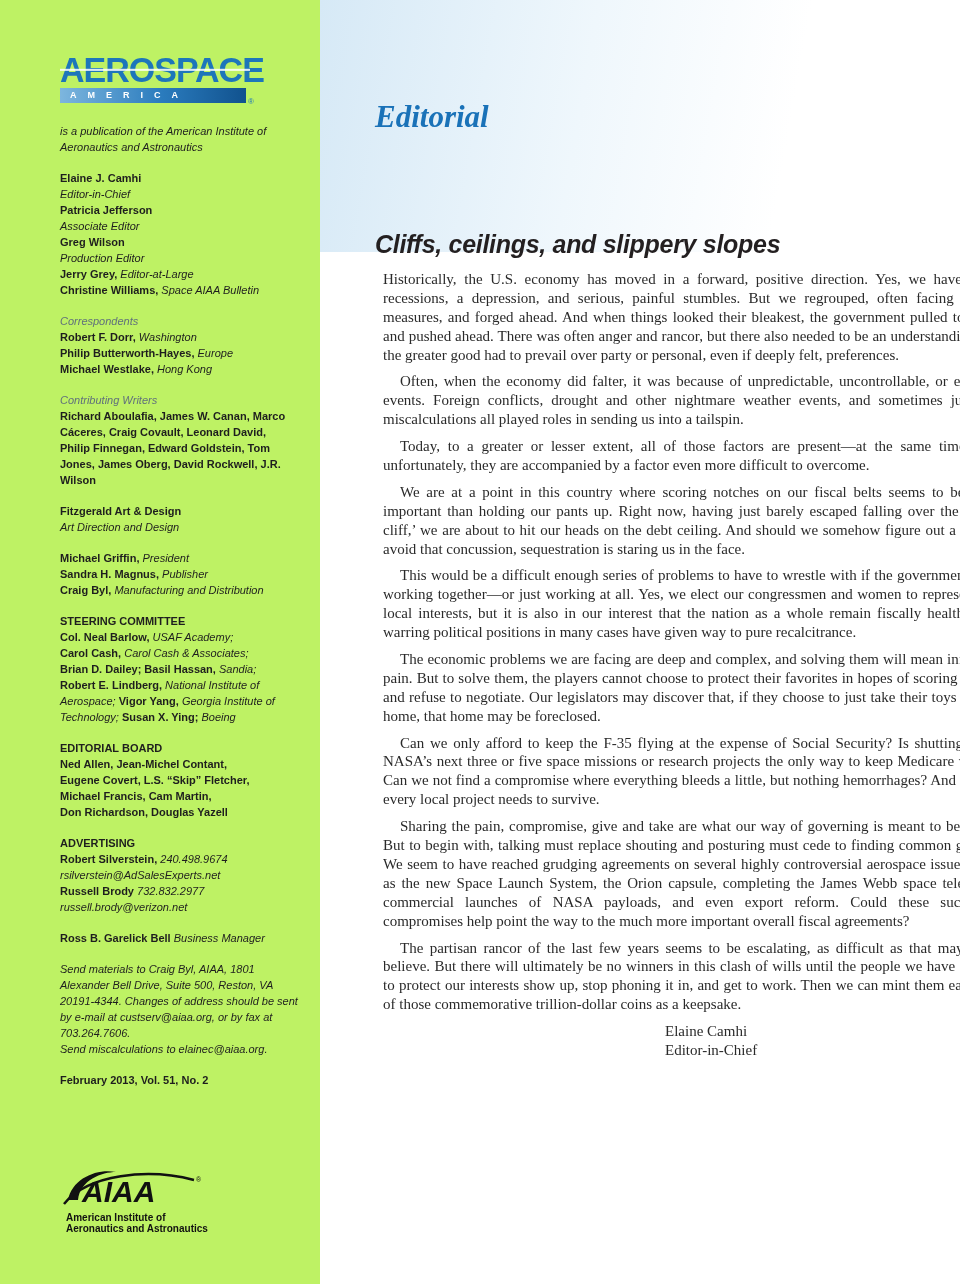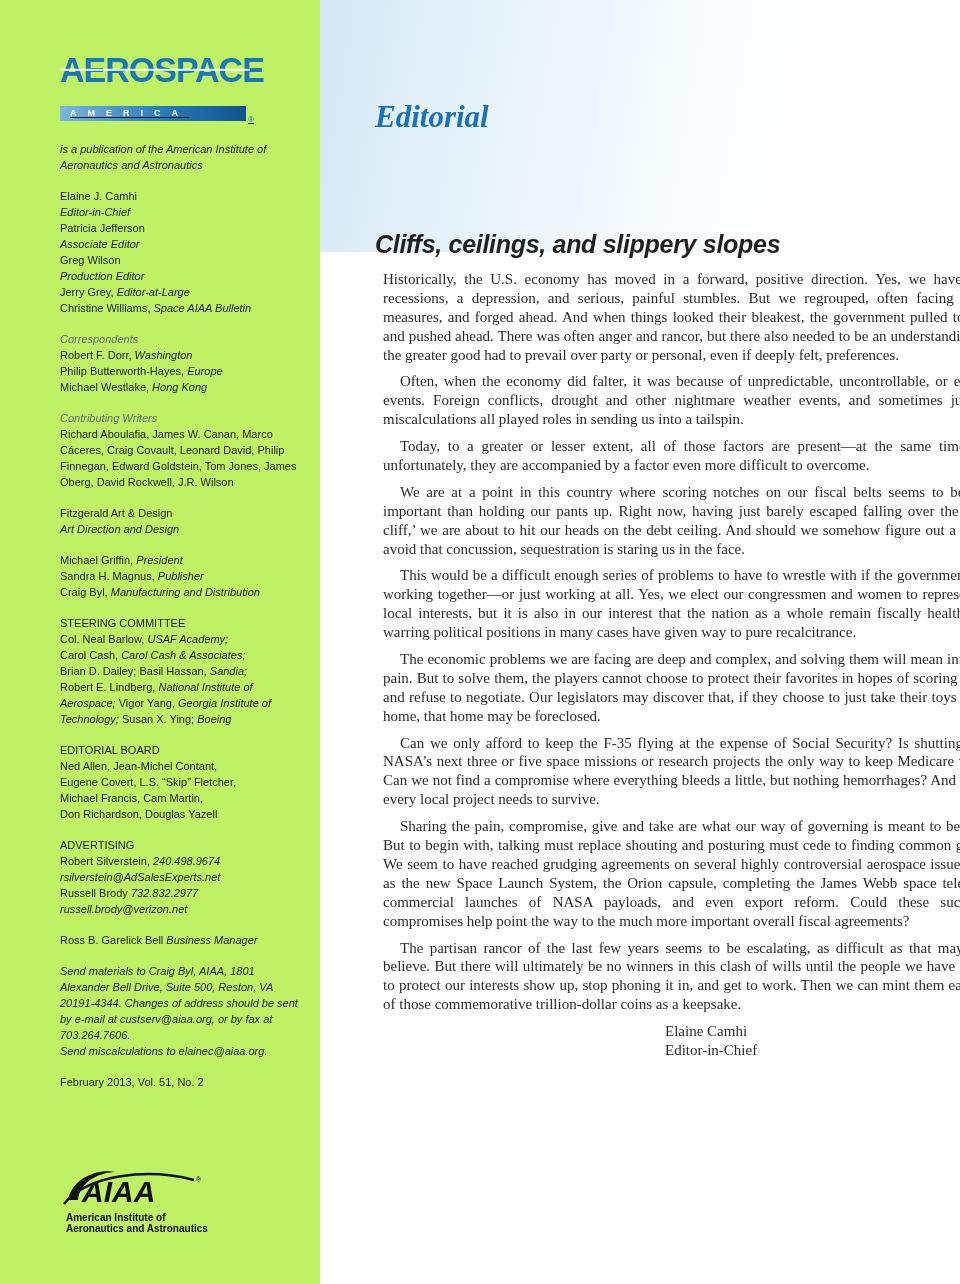--- a/index.html
+++ b/index.html
@@ -18,33 +18,33 @@
   .logo { position:relative; width:194px; }
   .wordmark {
     font-weight:700; font-size:34px; line-height:34px; letter-spacing:-1px;
     color:#1d76ba; position:relative; transform:scaleY(1.05); transform-origin:left top;
     white-space:nowrap;
   }
   .wordmark::after {
     content:""; position:absolute; left:0; right:4px; top:46%; height:2px;
     background:rgba(255,255,255,0.85);
   }
-  .america-row { display:flex; align-items:flex-start; margin-top:20px;text-decoration:underline; }
+  .america-row { display:flex; align-items:flex-start; margin-top:2px; }
   .america-bar {
     width:190px; height:15px; background:linear-gradient(90deg,#7db6de 0%, #2a7bbd 55%, #11528e 100%);
     color:#ffffff; font-weight:700; font-size:9px; line-height:15px;
     letter-spacing:11px; padding-left:10px; white-space:nowrap; overflow:hidden;
   }
   .reg { color:#1d76ba; font-size:8px; margin-left:2px; margin-top:6px; }
 
   .blocks { margin-top:13px; }
   .sb-block { margin-top:15px; }
   .sb-block:first-child { margin-top:0; }
   .sb-line { min-height:16px; }
-  .seg-b { font-weight:400; }
+  .seg-b { font-weight:700; }
   .seg-i { font-style:italic; }
   .seg-h { color:#60707c; }
 
   .aiaa { position:absolute; left:58px; bottom:50px; width:200px; }
   .aiaa svg { display:block; }
   .aiaa-name { font-weight:700; font-size:10px; line-height:11px; color:#111; margin-top:2px;margin-left:8px; }
 
   
   .main { position:absolute; left:320px; top:0; width:748px; height:1284px;border-radius:25px; }
   .top-band {

